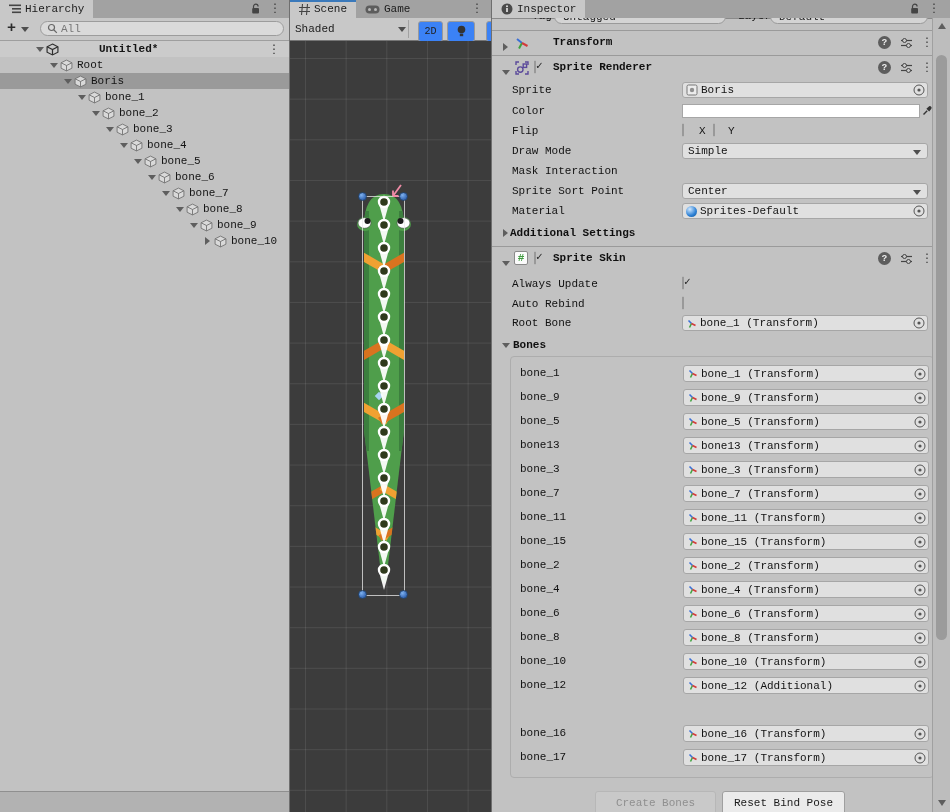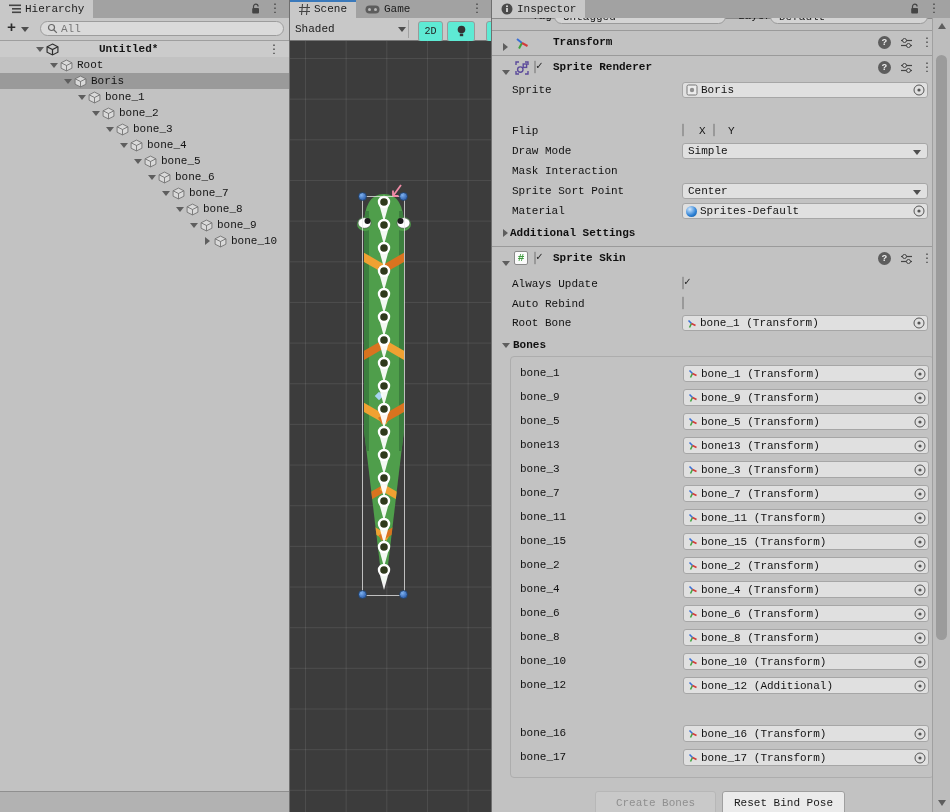--- a/index.html
+++ b/index.html
@@ -38,21 +38,21 @@
   .tree-ic{width:14px;display:inline-flex;margin:0 3px 0 1px;flex:none;}
   .tree-lb{font-size:11px;color:#141414;white-space:nowrap;}
   .tree-lb.b{font-weight:bold;margin-left:36px;}
   .row-kebab{margin-left:auto;margin-right:9px;color:#333;font-size:12px;}
   .h-bottom{position:absolute;left:0;right:0;top:791px;bottom:0;background:#b2b2b2;border-top:1px solid #8f8f8f;}
   
   .scene-toolbar{position:absolute;left:0;top:18px;right:0;height:22px;background:#c8c8c8;border-bottom:1px solid #757575;}
   .dd-plain{position:absolute;left:5px;top:3px;width:110px;height:16px;line-height:16px;color:#1a1a1a;}
   .tri-d{width:0;height:0;border-left:4px solid transparent;border-right:4px solid transparent;border-top:5px solid #4e4e4e;}
   .tb-sep{position:absolute;left:118px;top:2px;width:1px;height:18px;background:#a2a2a2;}
-  .tb-btn{position:absolute;top:3px;height:21px;background:#5eead4;border:1px solid #9a9a9a;border-radius:3px;
+  .tb-btn{position:absolute;top:3px;height:21px;background:#3b82f6;border:1px solid #9a9a9a;border-radius:3px;
           display:flex;align-items:center;justify-content:center;box-sizing:border-box;font-size:10px;color:#222;}
   .viewport{position:absolute;left:0;top:41px;right:0;bottom:0;background-color:#3c3c3c;
      background-image:linear-gradient(to right, rgba(255,255,255,0.085) 1px, transparent 1px),
                       linear-gradient(to bottom, rgba(255,255,255,0.085) 1px, transparent 1px);
      background-size:40.66px 40.66px;background-position:15px 17px;}
   .sel-rect{position:absolute;left:72px;top:155px;width:41px;height:398px;border:1px solid rgba(235,235,235,0.75);}
   .handle{position:absolute;width:9px;height:9px;border-radius:50%;
           background:radial-gradient(circle at 35% 30%, #7fb2ef, #3567b5 70%);border:1px solid #24456e;box-sizing:border-box;}
   
   .cliprow{position:absolute;left:0;top:18px;width:440px;height:12px;overflow:hidden;}
@@ -499,20 +499,30 @@
         <span class="obj-tx">Boris</span>
         <span class="picker">
           <svg width="12" height="12">
               <circle cx="6" cy="6" r="5" fill="none" stroke="#555"></circle>
               <circle cx="6" cy="6" r="1.6" fill="#555"></circle>
             </svg>
         </span>
       </div>
     </div>
 
+    <div class="insp-row" style="top:103px;">
+      <span class="f-label">Color</span>
+      <span class="color-swatch"></span>
+      <span class="abs" style="left:430px;top:2px;display:flex;">
+        <svg width="11" height="11">
+            <path d="M1.5 9.5 L5.2 5.8" stroke="#333" stroke-width="1.4" fill="none"></path>
+            <path d="M6.6 1.8 a1.7 1.7 0 0 1 2.6 2.2 L7.2 6.6 L4.4 3.8 Z" fill="#333"></path>
+          </svg>
+      </span>
+    </div>
 
     <div class="insp-row" style="top:123px;">
       <span class="f-label">Flip</span>
       <span class="cb abs" style="left:190px;top:1px;"></span>
       <span class="abs" style="left:207px;top:0;line-height:16px;">X</span>
       <span class="cb abs" style="left:219px;top:1px;"></span>
       <span class="abs" style="left:236px;top:0;line-height:16px;">Y</span>
     </div>
 
     <div class="insp-row" style="top:143px;">

